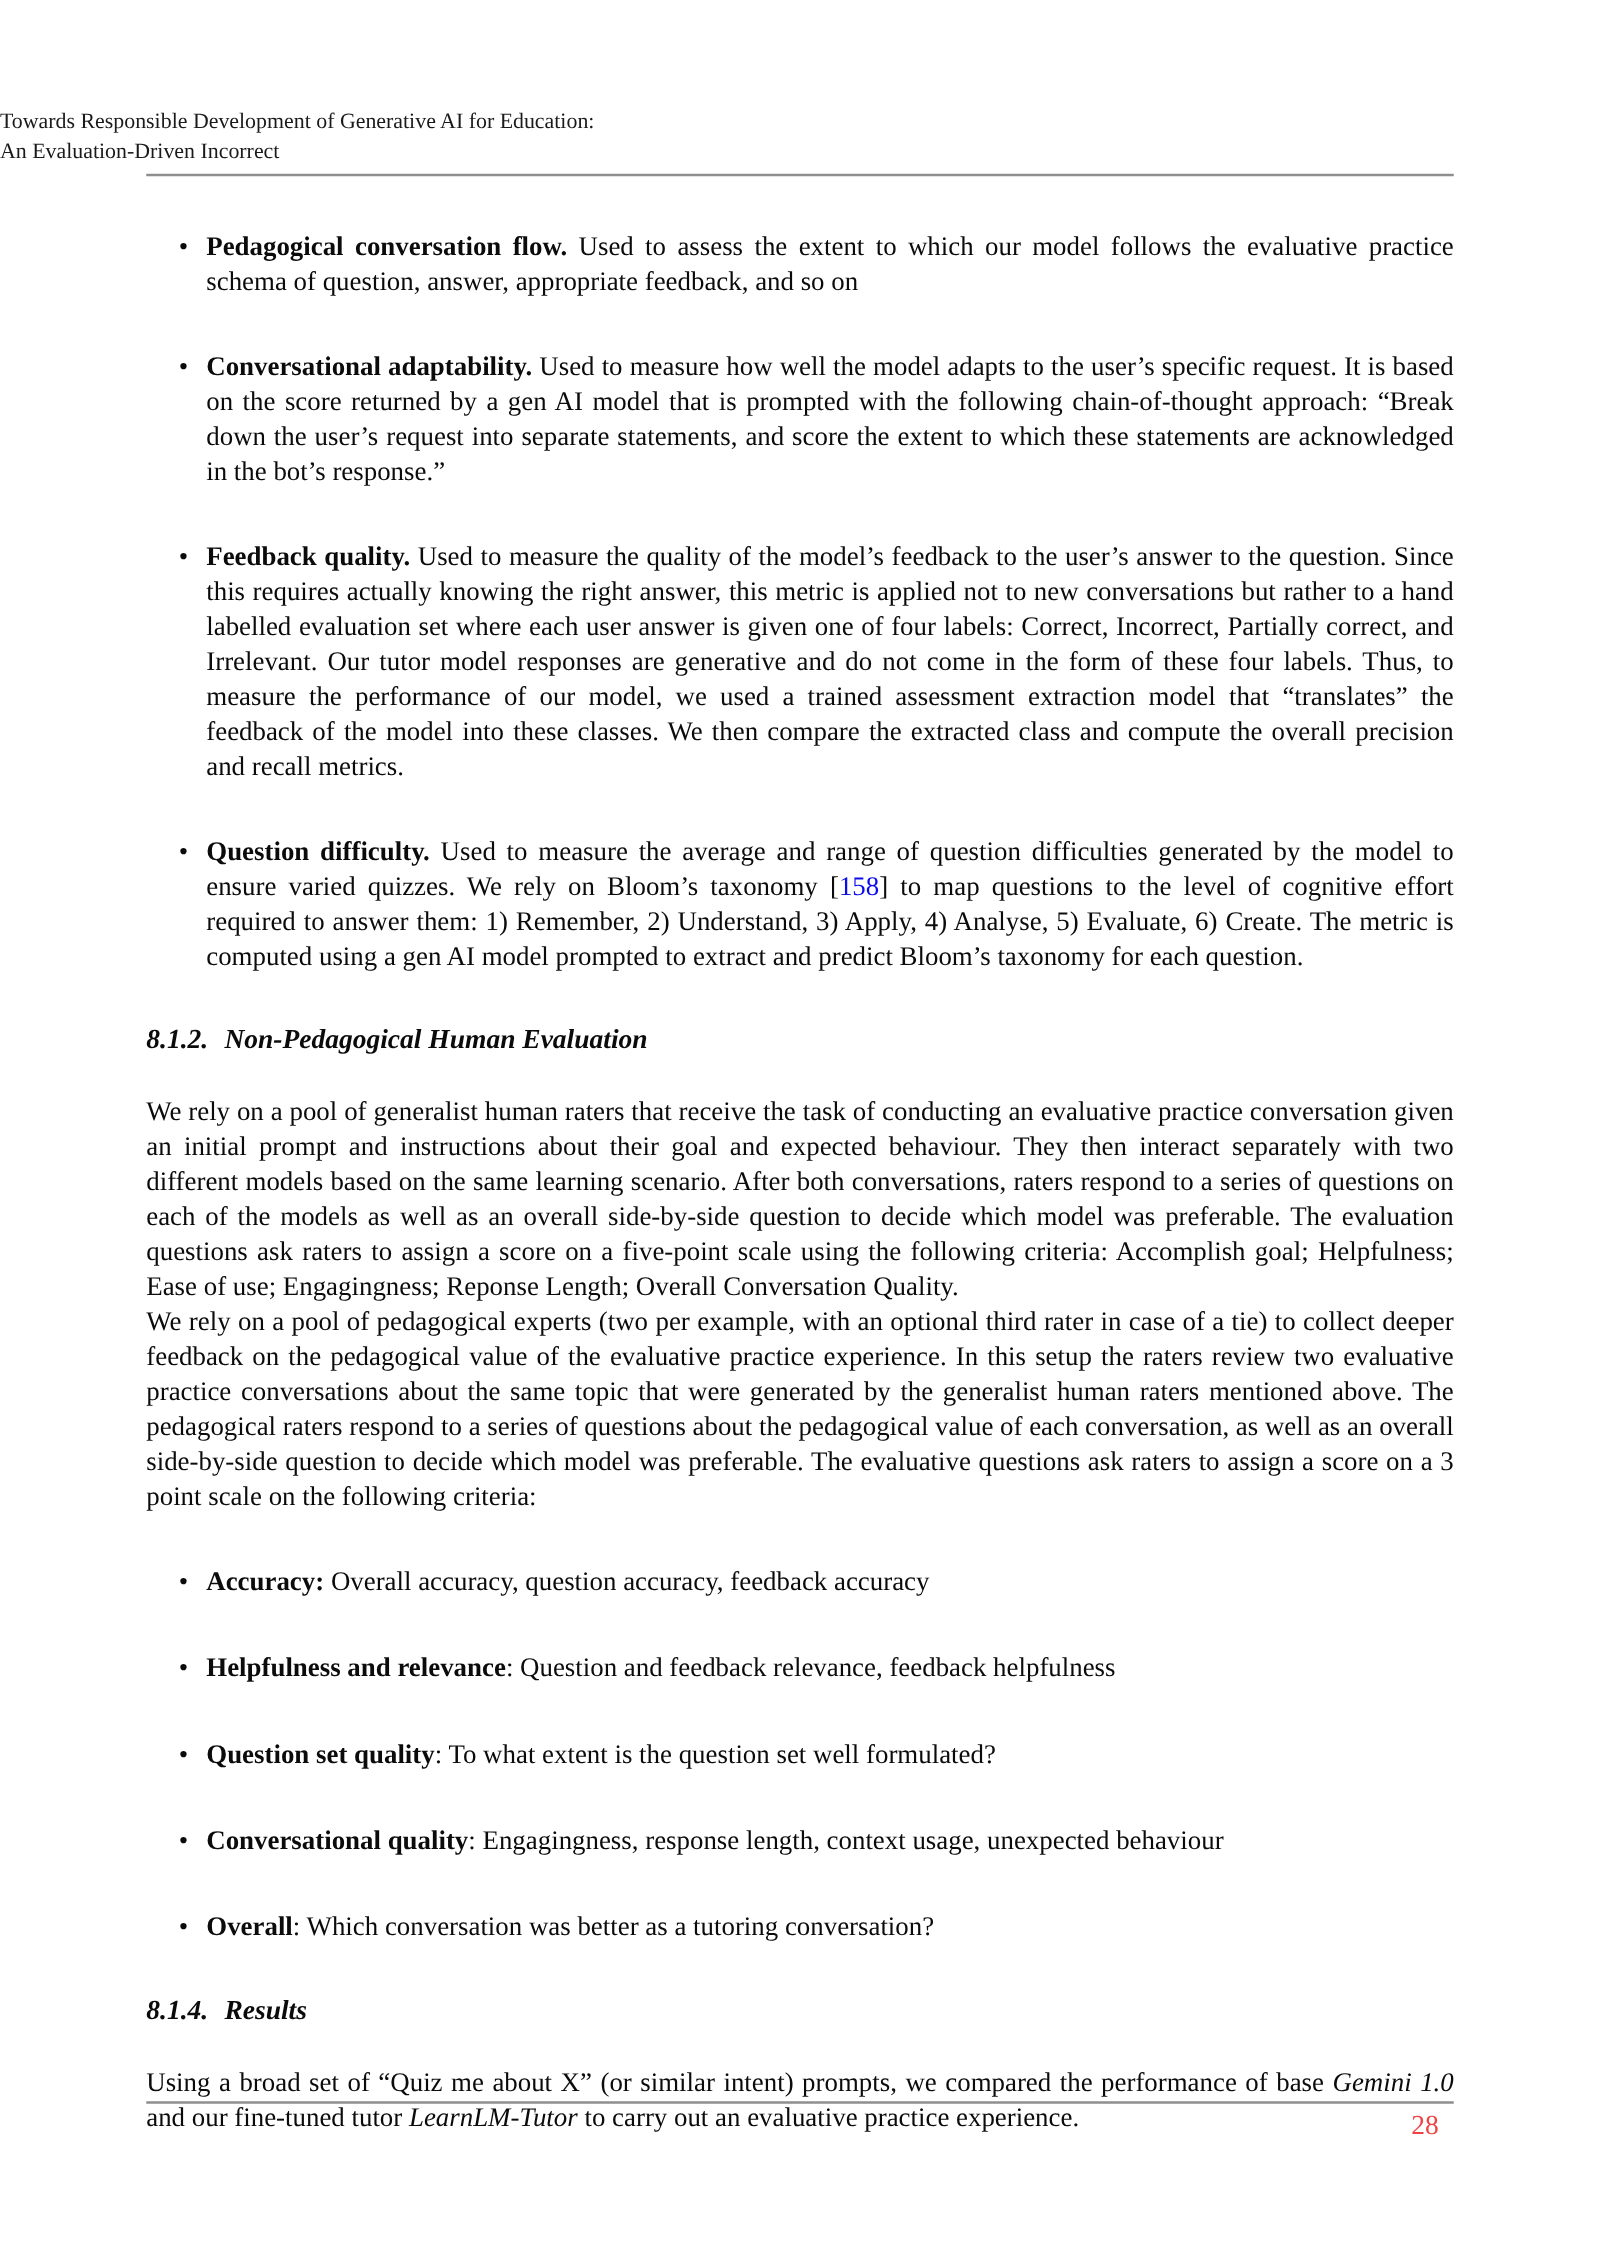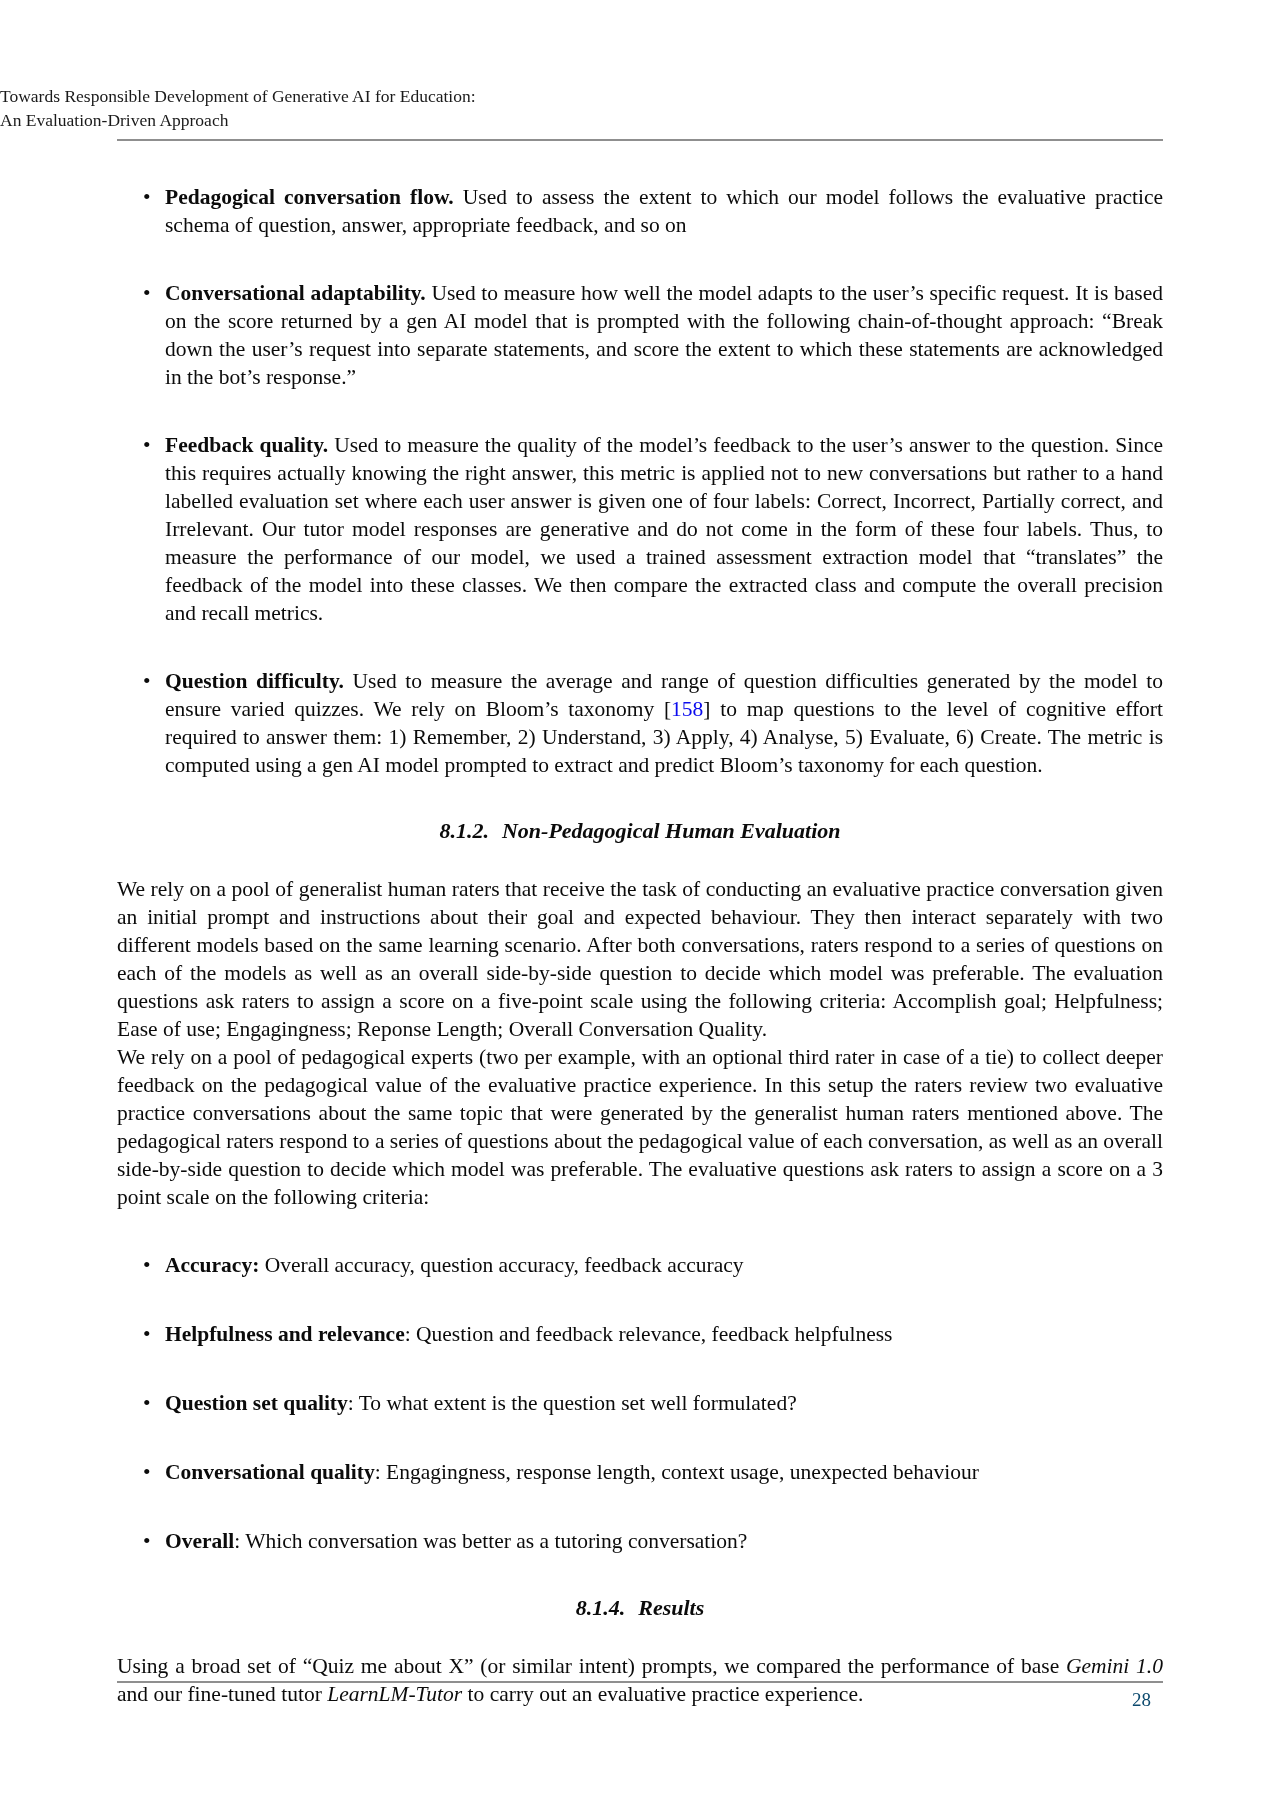--- a/index.html
+++ b/index.html
@@ -62,21 +62,21 @@
     color: var(--citation, #0000ee);
     text-decoration: none;
     cursor: pointer;
   }
   h3.sec {
     margin: 38px 0 30px 0;
     font-size: 22px;
     font-weight: bold;
     font-style: italic;
     line-height: 28px;
-    text-align: center;
+    text-align: left;
   }
   h3.sec .sec-num { margin-right: 13px; font-style: italic; }
   p.para {
     margin: 0 0 0 0;
     text-align: justify;
   }
   ul.bullets.criteria {
     margin-top: 34px;
   }
   ul.bullets.criteria li {
@@ -87,35 +87,35 @@
 
   
   .page-footer {
     position: absolute;
     left: 117px;
     width: 1046px;
     top: 1681px;
   }
   .page-footer .pagenum {
     text-align: right;
-    font-size: 19px;
+    font-size: 22px;
     line-height: 24px;
     margin-top: 5px;
     padding-right: 12px;
-    color: #0c4a6e;
+    color: #ef4444;
   }
 </style>
 </head>
 <body>
 
 <div class="page">
 
   <header class="page-header">
     <div>Towards Responsible Development of Generative AI for Education:</div>
-    <div>An Evaluation-Driven Approach</div>
+    <div>An Evaluation-Driven Incorrect</div>
     <div class="rule"></div>
   </header>
 
   <main class="page-body">
 
     <ul class="bullets metrics">
       <li>
         <span class="b">Pedagogical conversation flow.</span><span> Used to assess the extent to which our model follows the evaluative practice schema of question, answer, appropriate feedback, and so on</span>
       </li>
       <li>

